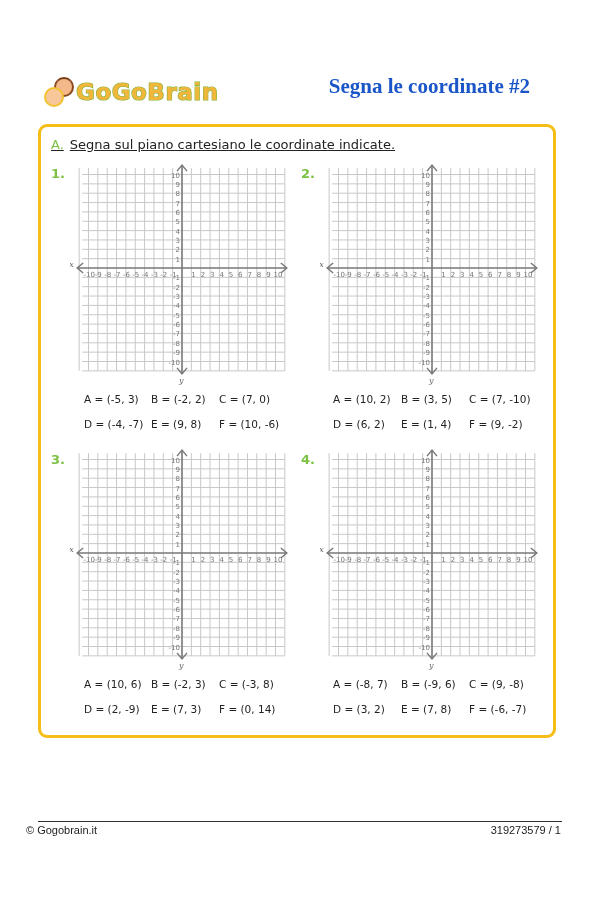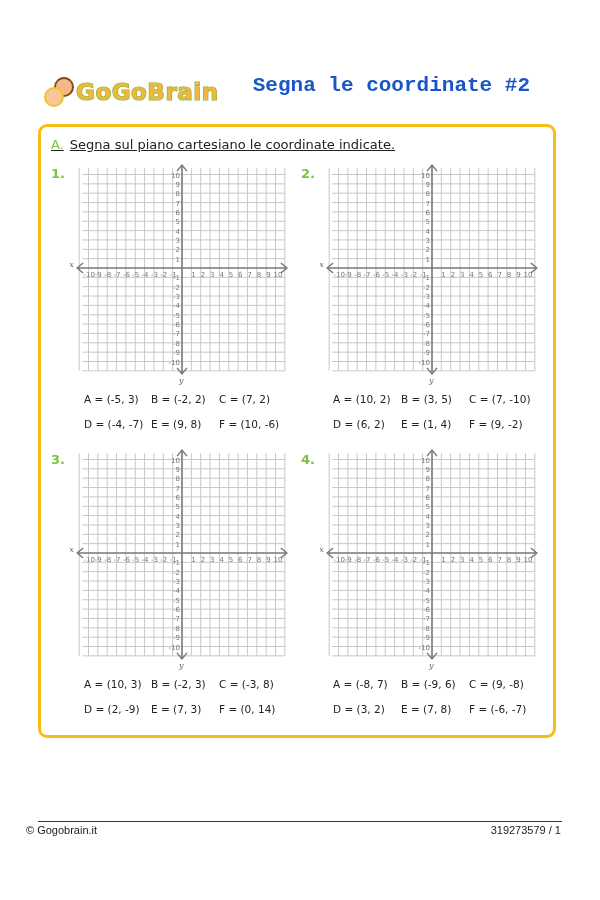--- a/index.html
+++ b/index.html
@@ -4,21 +4,21 @@
 <style>
   html, body { margin:0; padding:0; background:#ffffff; }
   body { width:600px; height:900px; position:relative; overflow:hidden; font-family:"DejaVu Sans", sans-serif; color:#222; }
   .logo { position:absolute; left:44px; top:76px; height:32px; display:flex; align-items:center; }
   .logo-faces { width:30px; height:30px; position:relative; }
   .face { position:absolute; border-radius:50%; }
   .face.back { width:20px; height:20px; left:10px; top:0; background:#f3b98a; border:2px solid #8b4a1f; border-top-color:#7a3d14; box-sizing:border-box; }
   .face.front { width:20px; height:20px; left:0; top:10px; background:#f7c79a; border:2px solid #f2c230; box-sizing:border-box; }
   .logo-text { font-family:"DejaVu Sans", sans-serif; font-weight:bold; font-size:23px; color:#f0b73a; letter-spacing:0.5px; margin-left:2px;
     -webkit-text-stroke:1.2px #7fb23a; paint-order:stroke fill; }
-  .title { position:absolute; right:70px; top:74px; font-size:21px; font-weight:bold; color:#1a56c8; font-family:Liberation Mono, monospace; }
+  .title { position:absolute; right:70px; top:74px; font-size:21px; font-weight:bold; color:#1a56c8; font-family:Liberation Serif, serif; }
   .box { position:absolute; left:38px; top:124px; width:518px; height:614px; border:3px solid #f6bd16; border-radius:9px; box-sizing:border-box; }
   .instr { position:absolute; left:51px; top:137px; font-size:13px; color:#222;text-decoration:underline; }
   .instr .letter { color:#7cc242; margin-right:6px; }
   .num { position:absolute; font-size:13px; font-weight:bold; color:#7cc242; }
   .graph { position:absolute; width:230px; height:225px; }
   .graph svg { display:block; }
   .coords { position:absolute; font-size:10.5px; color:#222; }
   .coords span { position:absolute; white-space:nowrap; }
   .footer-line { position:absolute; left:38px; right:38px; top:821px; border-top:1px solid #333; }
   .footer-left { position:absolute; left:26px; top:824px; font-size:11px; font-family:"Liberation Sans", sans-serif; color:#222; }
@@ -423,35 +423,35 @@
       <text x="196.14999999999998" y="117" font-size="7" fill="#777" font-family="DejaVu Sans, sans-serif">9</text>
       <text x="110" y="26.85000000000001" font-size="7" fill="#777" text-anchor="end" font-family="DejaVu Sans, sans-serif">9</text>
       <text x="203.5" y="117" font-size="7" fill="#777" font-family="DejaVu Sans, sans-serif">10</text>
       <text x="110" y="17.5" font-size="7" fill="#777" text-anchor="end" font-family="DejaVu Sans, sans-serif">10</text>
     </svg>
   </div>
 
 <div class="coords" style="left:84px;top:393px;">
   <span style="left:0;top:0">A = (-5, 3)</span>
   <span style="left:67px;top:0">B = (-2, 2)</span>
-  <span style="left:135px;top:0">C = (7, 2)</span>
+  <span style="left:135px;top:0">C = (7, 0)</span>
   <span style="left:0;top:25px">D = (-4, -7)</span>
   <span style="left:67px;top:25px">E = (9, 8)</span>
   <span style="left:135px;top:25px">F = (10, -6)</span>
 </div>
 <div class="coords" style="left:333px;top:393px;">
   <span style="left:0;top:0">A = (10, 2)</span>
   <span style="left:68px;top:0">B = (3, 5)</span>
   <span style="left:136px;top:0">C = (7, -10)</span>
   <span style="left:0;top:25px">D = (6, 2)</span>
   <span style="left:68px;top:25px">E = (1, 4)</span>
   <span style="left:136px;top:25px">F = (9, -2)</span>
 </div>
 <div class="coords" style="left:84px;top:678px;">
-  <span style="left:0;top:0">A = (10, 3)</span>
+  <span style="left:0;top:0">A = (10, 6)</span>
   <span style="left:67px;top:0">B = (-2, 3)</span>
   <span style="left:135px;top:0">C = (-3, 8)</span>
   <span style="left:0;top:25px">D = (2, -9)</span>
   <span style="left:67px;top:25px">E = (7, 3)</span>
   <span style="left:135px;top:25px">F = (0, 14)</span>
 </div>
 <div class="coords" style="left:333px;top:678px;">
   <span style="left:0;top:0">A = (-8, 7)</span>
   <span style="left:68px;top:0">B = (-9, 6)</span>
   <span style="left:136px;top:0">C = (9, -8)</span>

